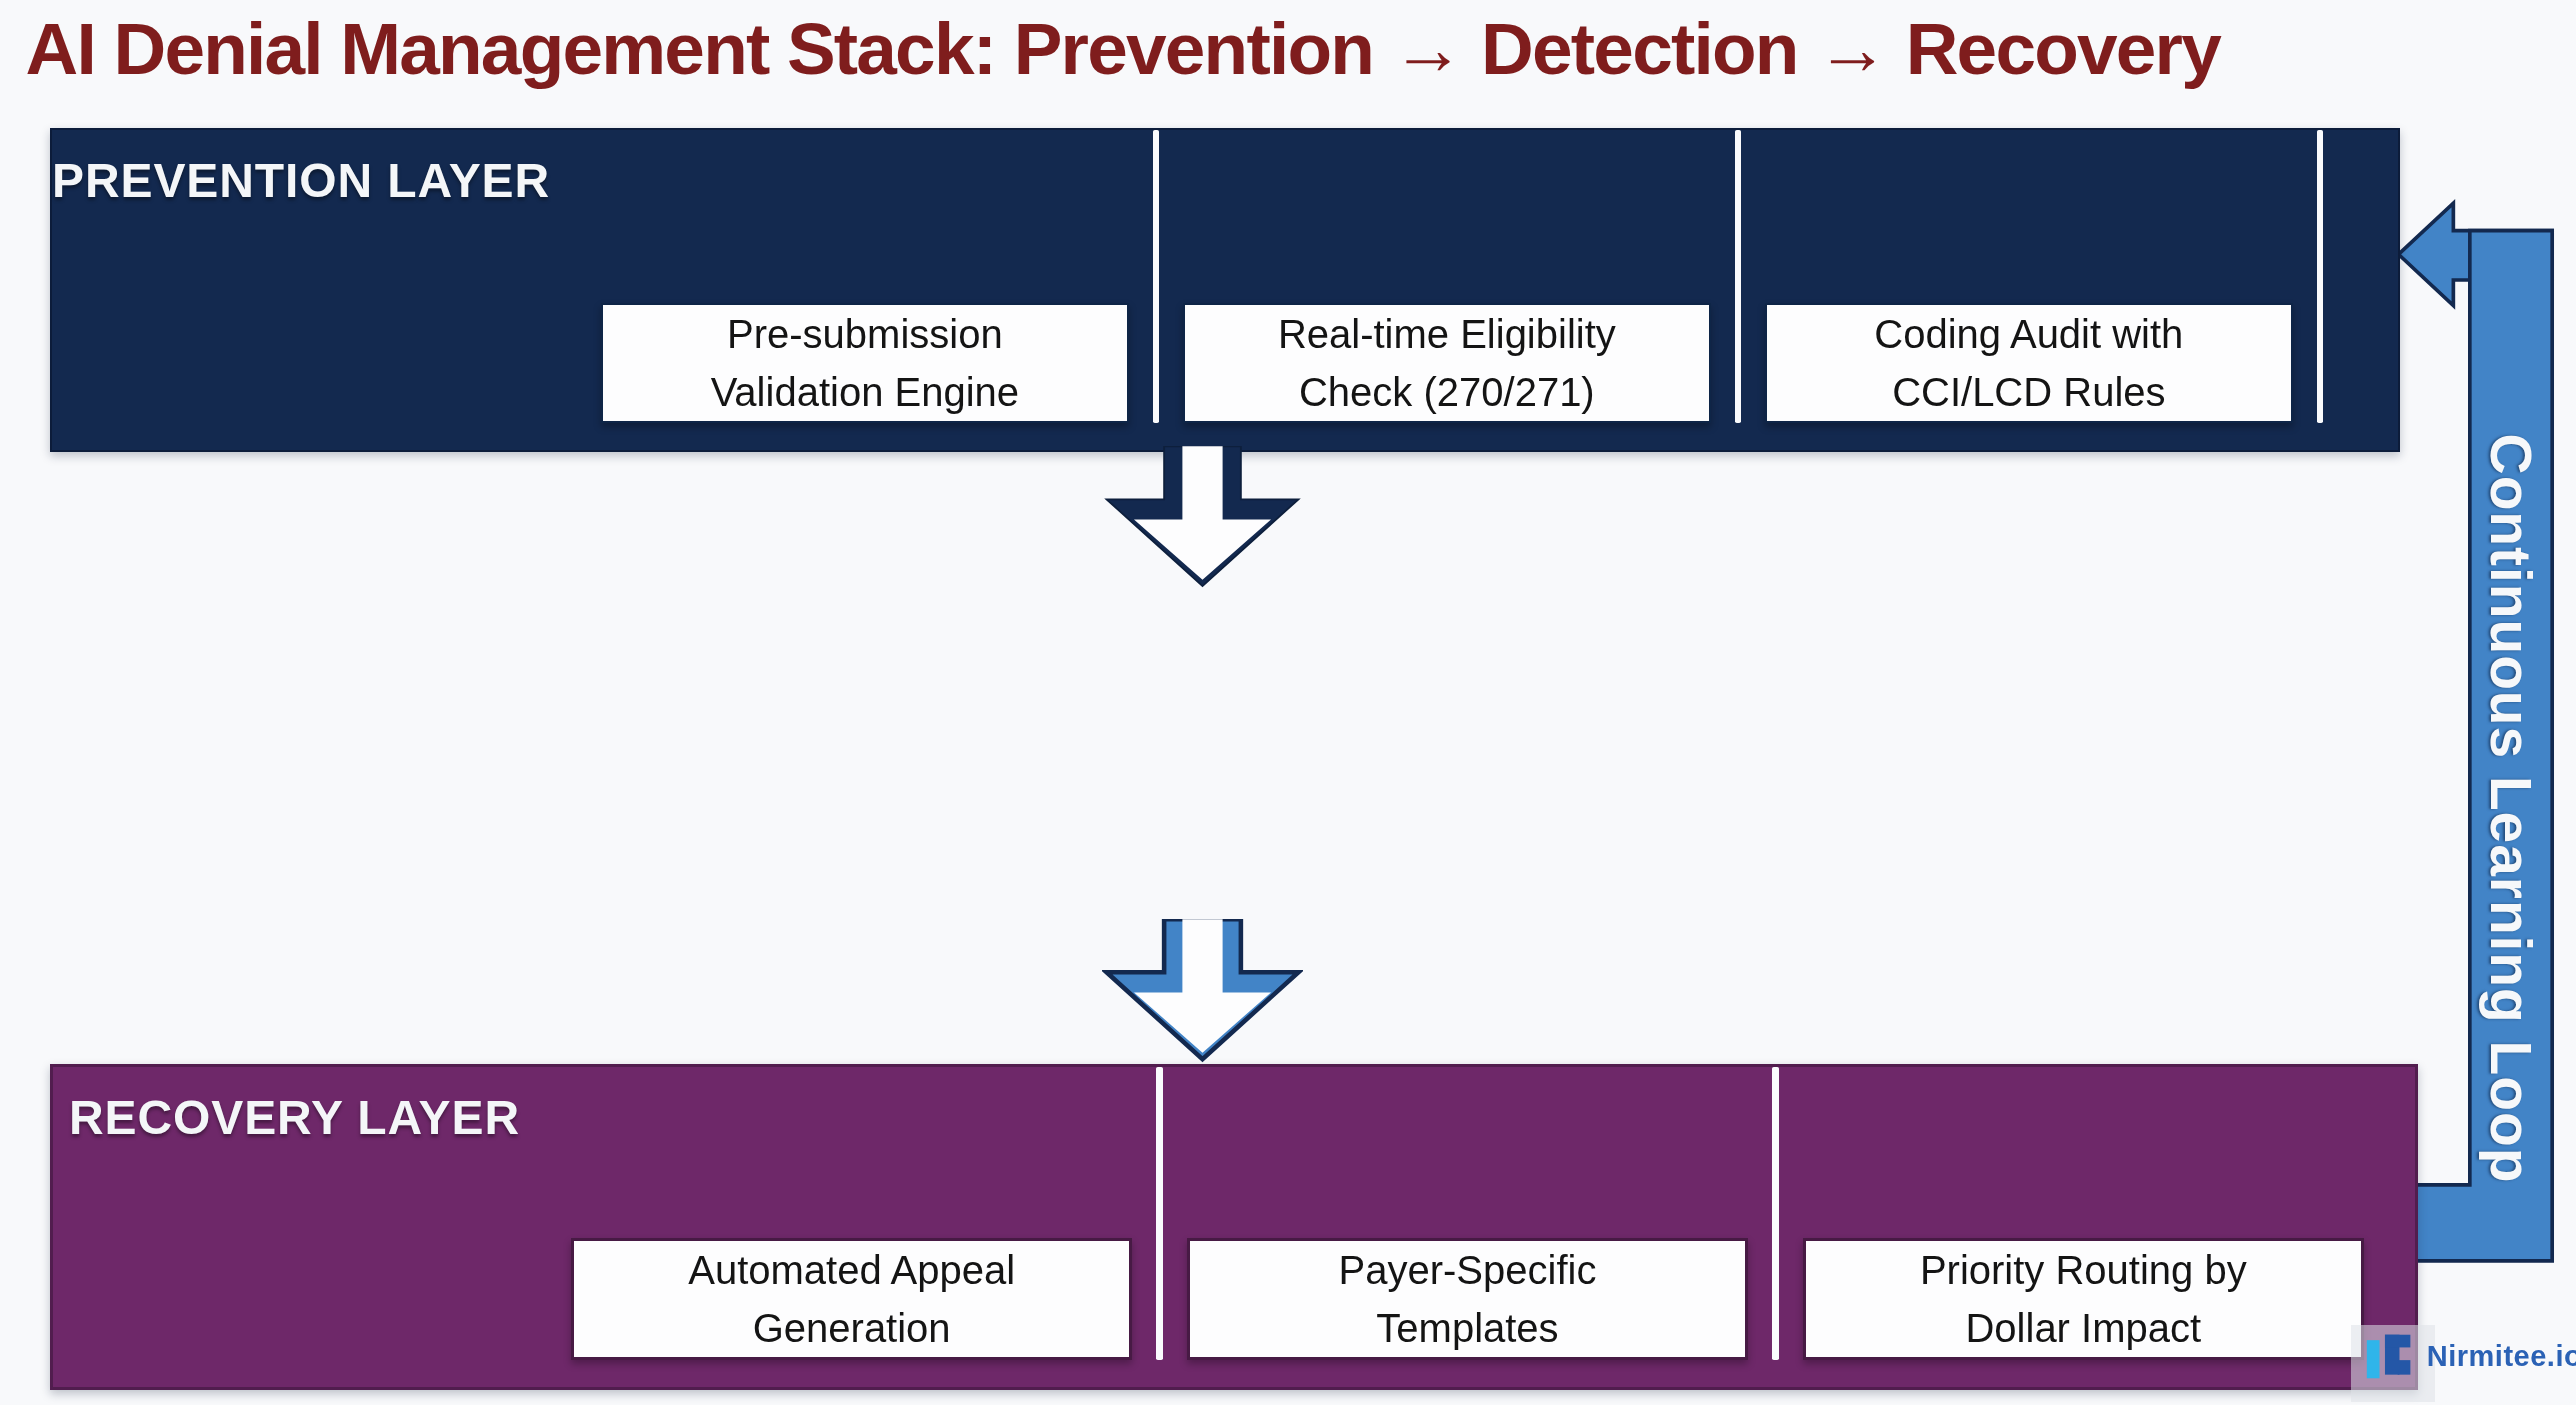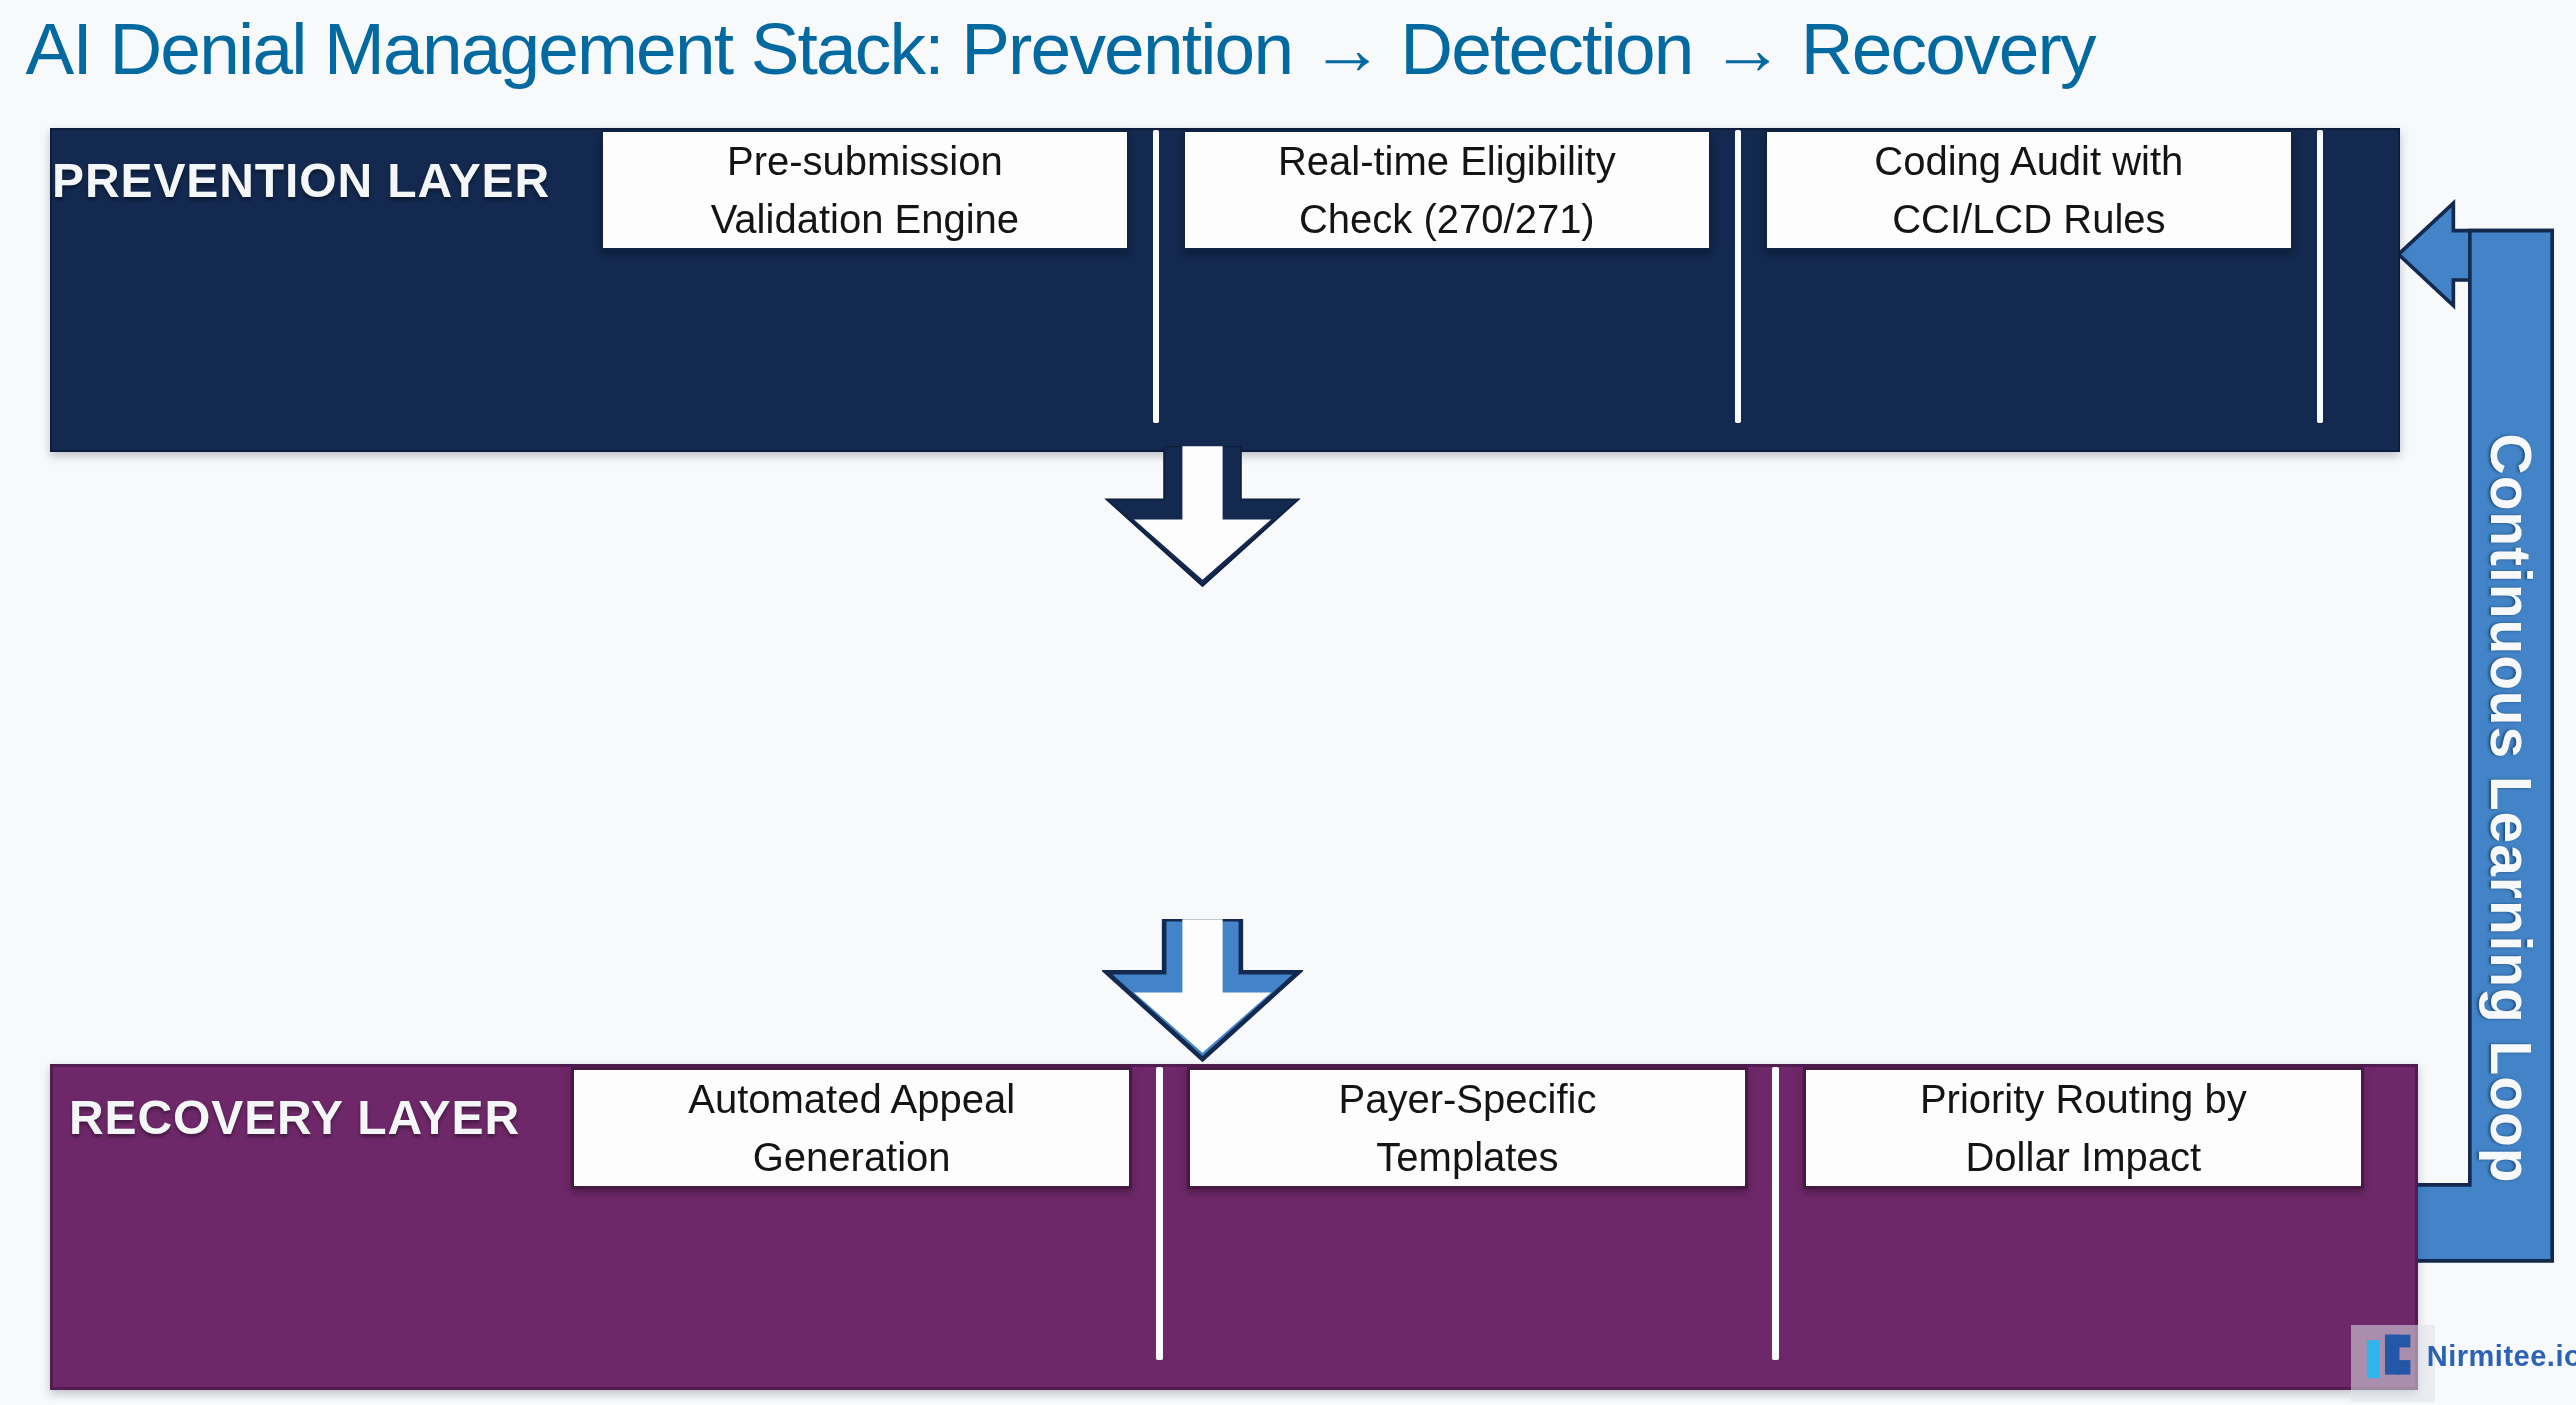--- a/index.html
+++ b/index.html
@@ -1,27 +1,27 @@
 <!DOCTYPE html>
 <html style="font-size:14.6px"><head>
 <meta charset="utf-8">
 <style>
   html,body{margin:0;padding:0;background:#f8f9fb;}
   .canvas{position:relative;width:2576px;height:1405px;background:#f8f9fb;overflow:hidden;
           font-family:"Liberation Sans","DejaVu Sans",sans-serif;}
 
-  .page-title{position:absolute;left:25.6px;top:7.3px;font-size:73px;font-weight:400;
-              letter-spacing:-1.8px;color:#0369a1;white-space:nowrap;}
+  .page-title{position:absolute;left:25.6px;top:7.3px;font-size:73px;font-weight:700;
+              letter-spacing:-1.8px;color:#7f1d1d;white-space:nowrap;}
 
   .band{position:absolute;left:50px;width:2346px;display:flex;flex-direction:row;
         z-index:2;box-shadow:0 3.7px 9.1px rgba(20,30,60,.25);}
   .band-header{height:101px;display:flex;align-items:center;justify-content:center;
                color:#f4f6f8;font-size:48px;font-weight:700;letter-spacing:0.9px;
                text-shadow:0 2.7px 3.7px rgba(0,0,0,.38);}
-  .box-row{flex:1;display:flex;align-items:flex-start;padding:0 51px 27.4px;}
+  .box-row{flex:1;display:flex;align-items:flex-end;padding:0 51px 27.4px;}
   .box{flex:1;background:#fdfdfe;display:flex;align-items:center;justify-content:center;
        text-align:center;font-size:40px;font-weight:500;line-height:1.45;color:#141414;
        white-space:pre-line;box-shadow:0 3.7px 7.3px rgba(0,0,0,.28);}
   .sep{width:6.4px;background:#fafbfd;margin:0 24px;align-self:stretch;border-radius:1.8px;}
 
   #prevention{top:128px;height:320px;background:#13294f;border:2.7px solid #0c1c3a;}
   #detection{top:590px;height:331px;background:#3d7ec4;border:3.7px solid #16315c;}
   #recovery{top:1064px;height:320px;background:#6e2869;border:3.7px solid #511d4e;padding-left:16px;}
   #prevention .box{border:2.7px solid #0e2547;}
   #detection .box{border:4.6px solid #16315c;}

